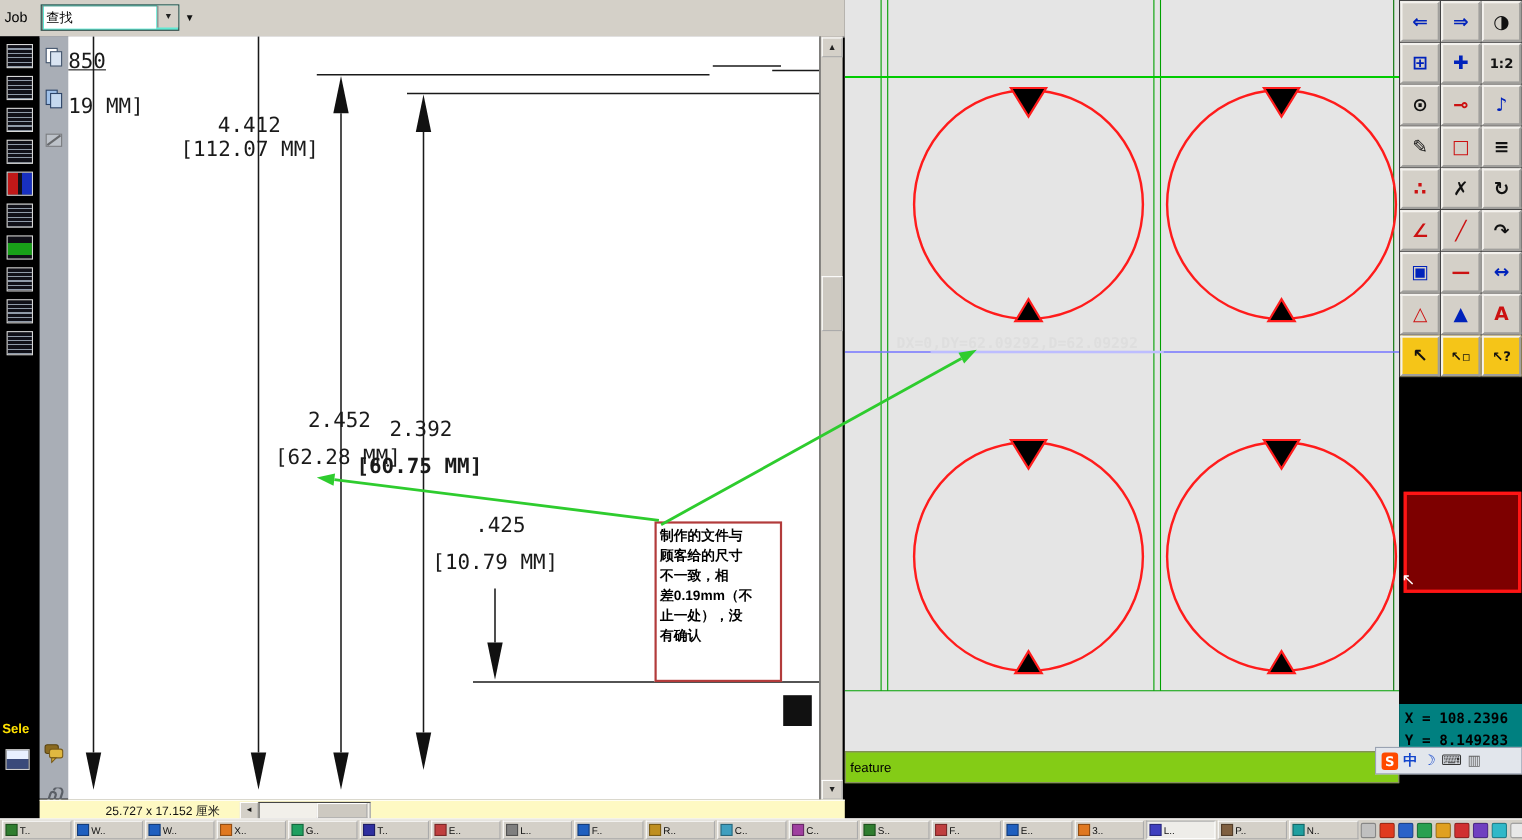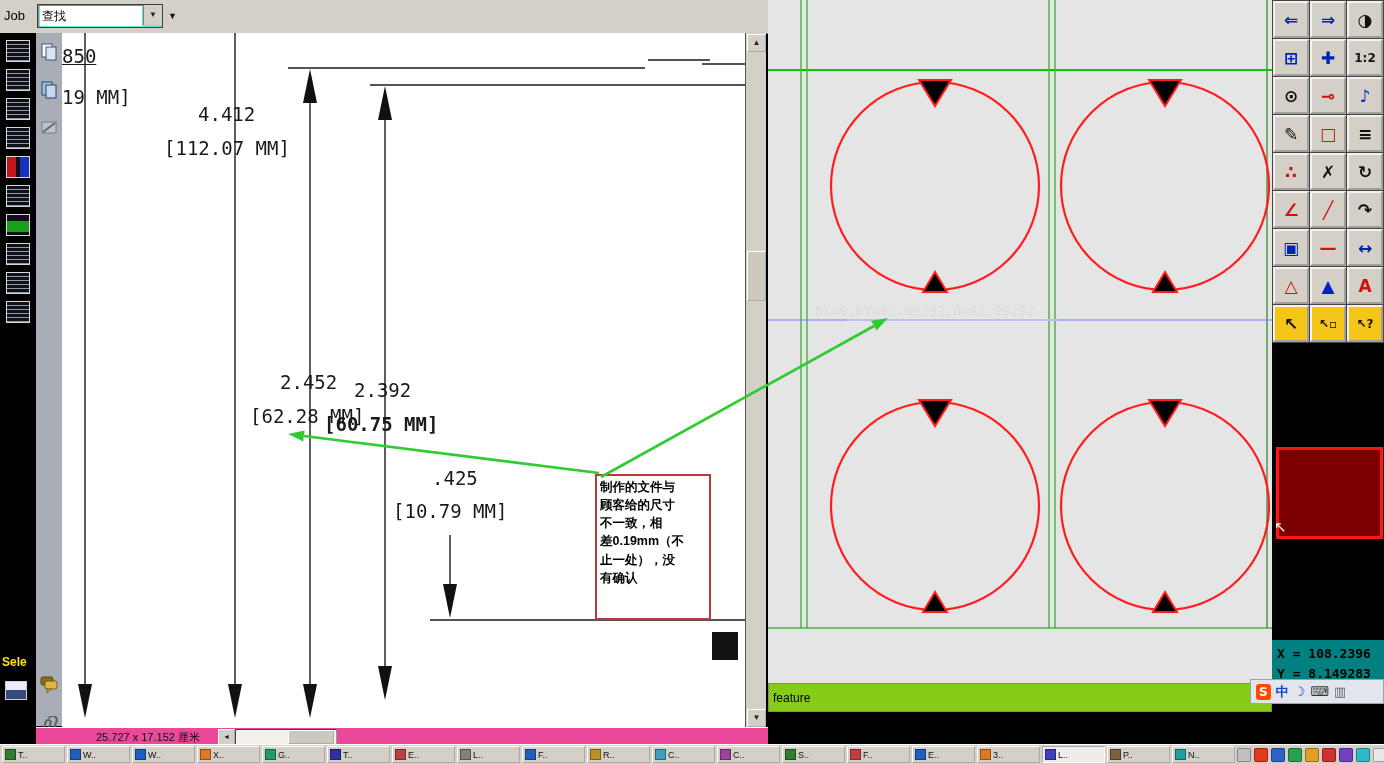--- a/index.html
+++ b/index.html
@@ -43,21 +43,21 @@
             border:2px solid #b23b3b;padding:2px 3px;font-size:12.5px;font-weight:bold;
             line-height:1.45;white-space:pre-line;color:#000;z-index:5;}
 
   
   .vscroll{position:absolute;left:745px;top:33px;width:20px;height:694px;background:#d4d0c8;
            border-left:1px solid #555;}
   .sbtn{position:absolute;left:1px;width:17px;height:16px;background:#d4d0c8;border:1px outset #fff;
         font-size:8px;text-align:center;line-height:15px;color:#222;}
   .vthumb{position:absolute;left:1px;top:218px;width:17px;height:48px;background:#cdc9c1;
           border:1px outset #fff;}
-  .doc-status{position:absolute;left:36px;top:727px;width:732px;height:17px;background:#ec4899;
+  .doc-status{position:absolute;left:36px;top:727px;width:732px;height:17px;background:#fef9c3;
               border-top:1px solid #fff;font-size:11px;color:#111;}
   .doc-status .dims{position:absolute;left:60px;top:2px;}
   .hbtn{position:absolute;left:182px;top:1px;width:15px;height:14px;background:#d4d0c8;
         border:1px outset #fff;font-size:7px;text-align:center;line-height:14px;}
   .htrack{position:absolute;left:199px;top:1px;width:100px;height:14px;background:#f2f0ea;border:1px inset #999;}
   .hthumb{position:absolute;left:52px;top:0;width:44px;height:12px;background:#cdc9c1;border:1px outset #fff;}
 
   
   .cad{position:absolute;left:768px;top:0;width:504px;height:683px;background:#e5e5e5;}
   .meas{font-family:"DejaVu Sans Mono",monospace;font-size:13.5px;font-weight:bold;fill:#dedede;}
@@ -181,21 +181,21 @@
         <polygon points="323,53 316,87 330,87"></polygon>
         <polygon points="323,667 316,633 330,633"></polygon>
         <polygon points="388,585 381,551 395,551"></polygon>
         <rect x="650" y="599" width="26" height="28"></rect>
       </g>
     </svg>
     <div id="dim-labels">
         <div class="dim-text" style="left: 0px; top: 12px; text-decoration: underline;">850</div>
         <div class="dim-text" style="left: 0px; top: 53px;">19 MM]</div>
         <div class="dim-text" style="left: 136px; top: 70px;">4.412</div>
-        <div class="dim-text" style="left: 102px; top: 104px; text-align: center;">[112.07 MM]</div>
+        <div class="dim-text" style="left: 102px; top: 92px; text-align: center;">[112.07 MM]</div>
         <div class="dim-text" style="left: 218px; top: 338px;">2.452</div>
         <div class="dim-text" style="left: 188px; top: 372px;">[62.28 MM]</div>
         <div class="dim-text" style="left: 292px; top: 346px;">2.392</div>
         <div class="dim-text" style="left: 262px; top: 380px; font-weight: bold;">[60.75 MM]</div>
         <div class="dim-text" style="left: 370px; top: 434px;">.425</div>
         <div class="dim-text" style="left: 331px; top: 467px;">[10.79 MM]</div>
       </div>
     <div class="note-box">制作的文件与
 顾客给的尺寸
 不一致，相

